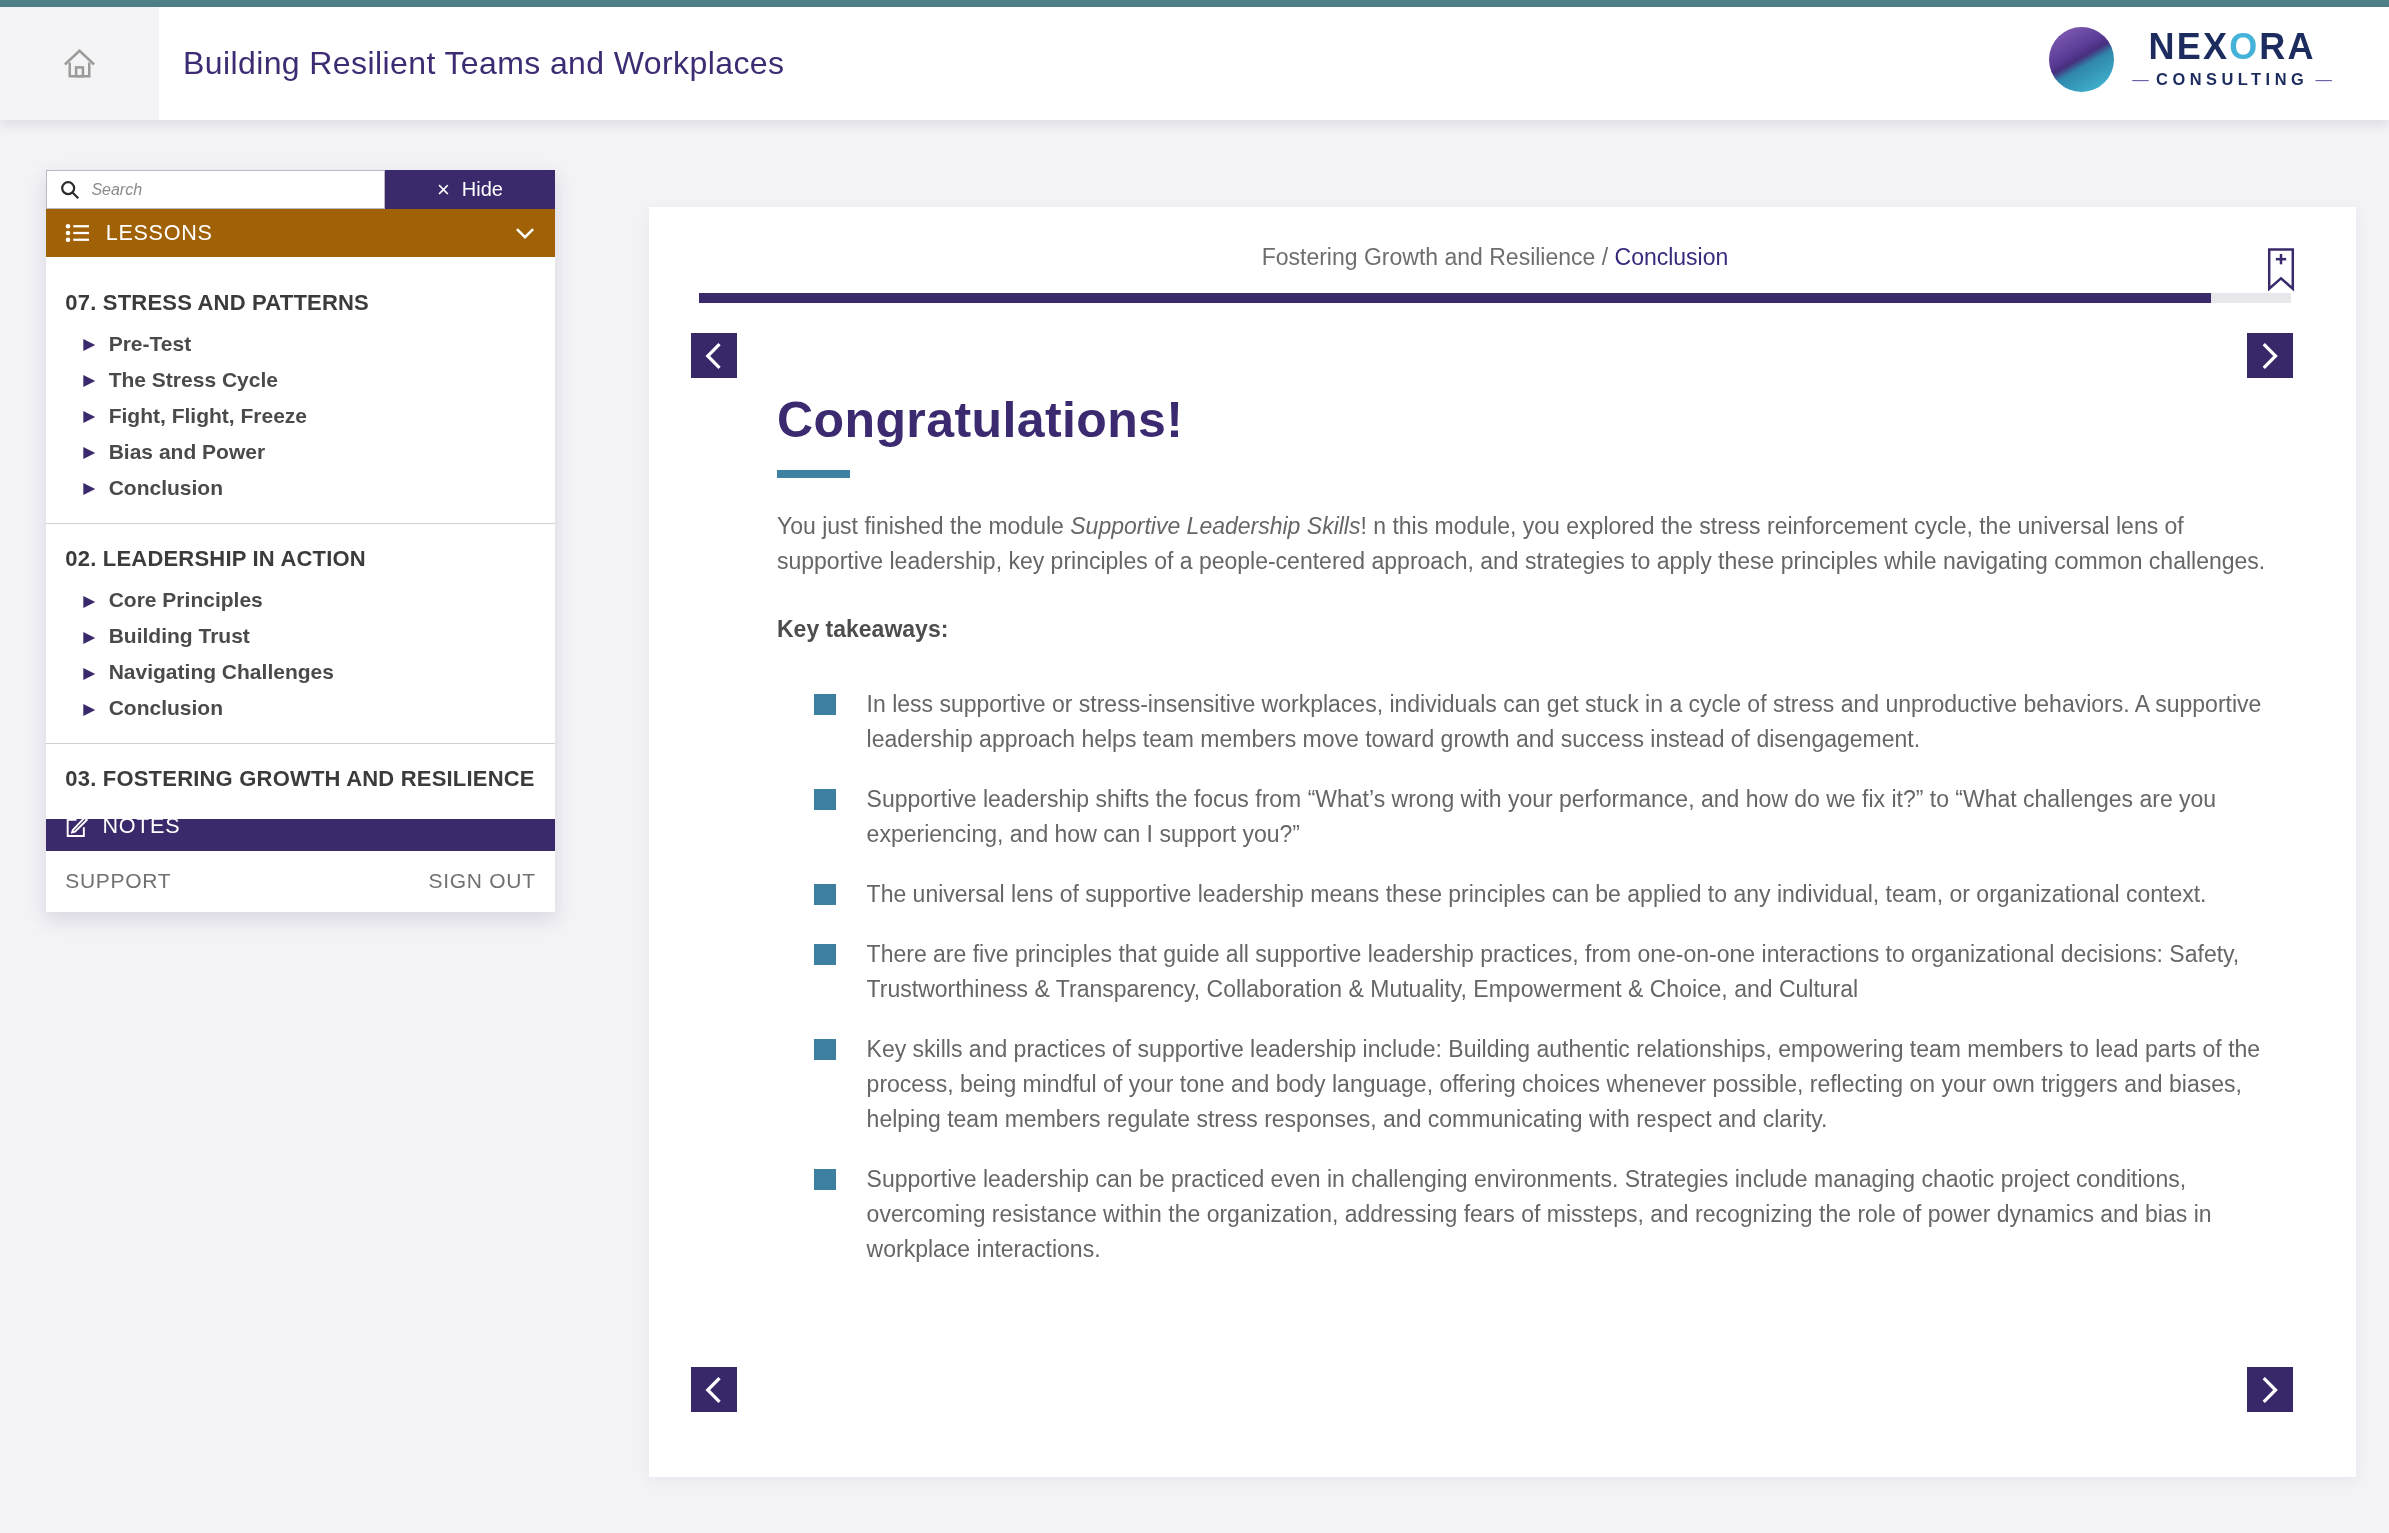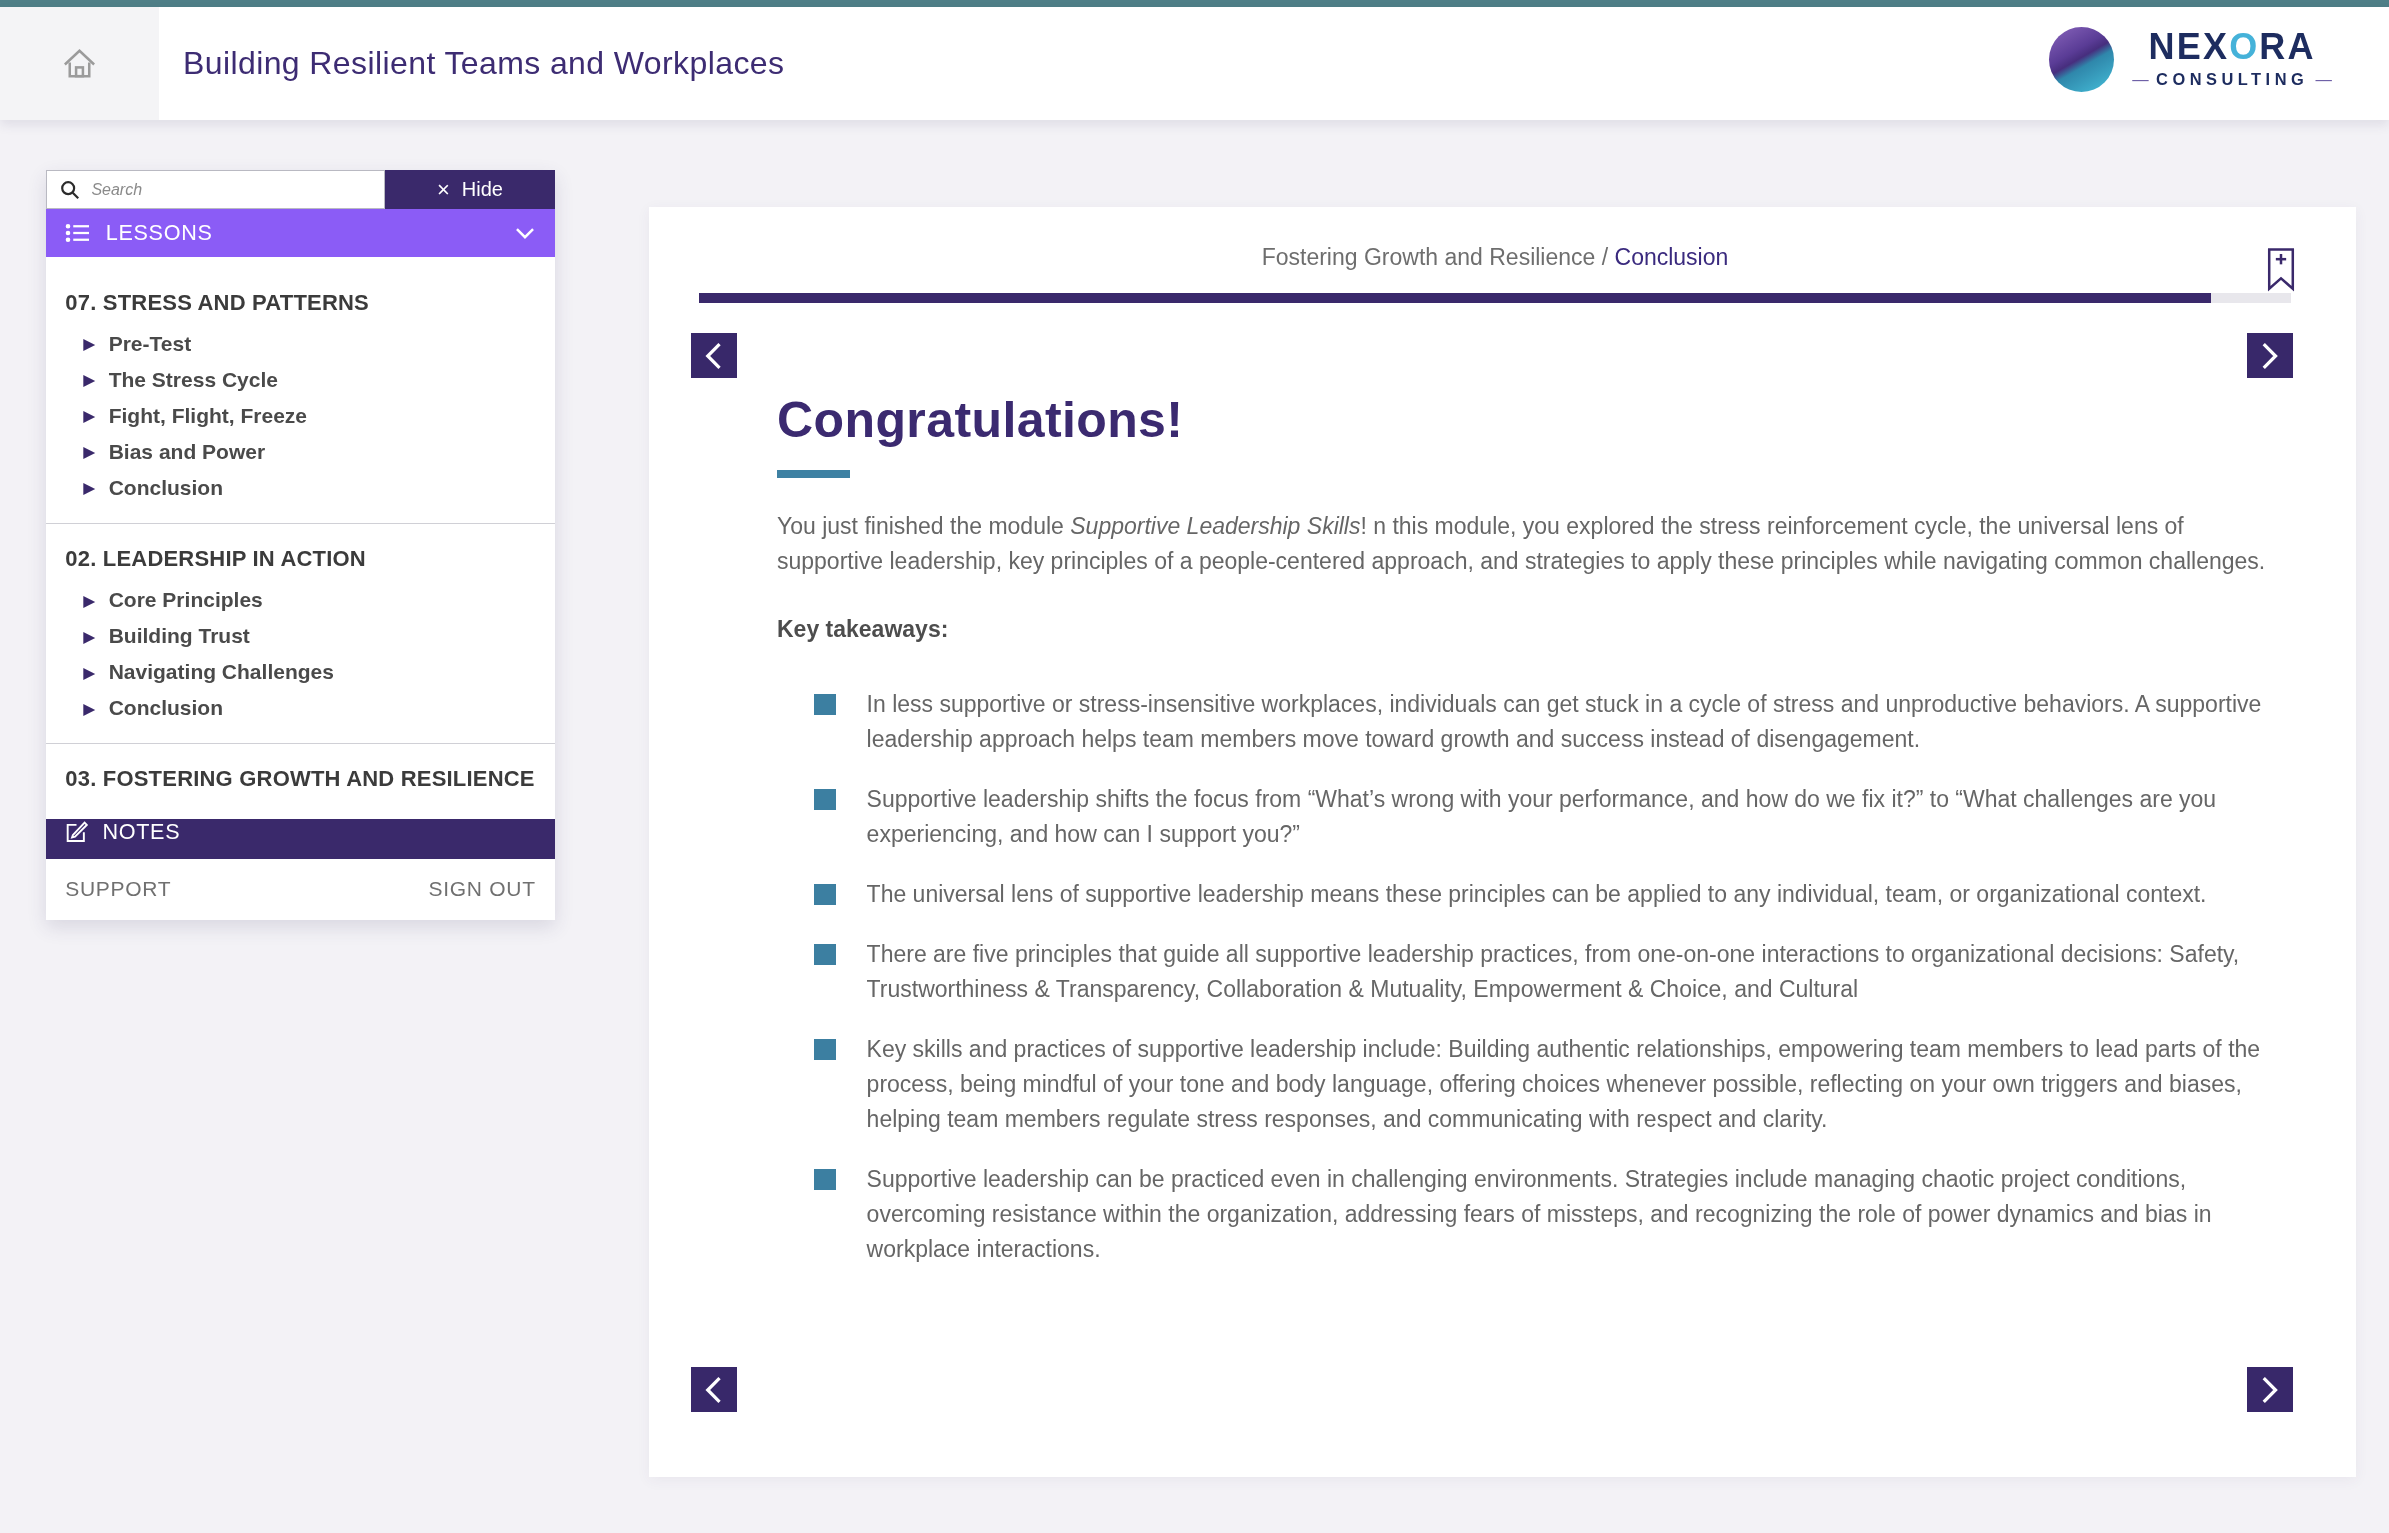--- a/index.html
+++ b/index.html
@@ -30,32 +30,32 @@
              box-shadow: 0 7.4px 18px rgba(60,50,100,0.14); }
   .side-row1 { display: flex; height: 39px; }
   .search-box { flex: 1; background: #fff; border: 1.5px solid #b9b9c2; display: flex; align-items: center;
                 gap: 10.4px; padding: 0 12px; }
   .search-box input { border: none; outline: none; font-style: italic; font-size: 16px; color: #555;
                       width: 100%; font-family: "Liberation Sans", sans-serif; background: transparent; }
   .search-box input::placeholder { color: #8a8a8a; }
   .hide-btn { width: 170px; background: #3a296b; color: #fff; display: flex; align-items: center;
               justify-content: center; gap: 12px; font-size: 20px; cursor: pointer; }
   .hide-btn .x { font-size: 22px; line-height: 1; }
-  .lessons-bar { height: 48px; background: #8b5cf6; color: #fff; display: flex; align-items: center;
+  .lessons-bar { height: 48px; background: #a16207; color: #fff; display: flex; align-items: center;
                  justify-content: space-between; padding: 0 19.3px; cursor: pointer; }
   .lessons-left { display: flex; align-items: center; gap: 13.4px; font-size: 21.6px; letter-spacing: 0.7px; }
   .side-list { background: #fff; padding: 10.4px 0 0 0; }
   .nav-section { padding: 10.4px 19.3px 16.4px 19.3px; }
   .nav-section + .nav-section { border-top: 1.5px solid #d0d0d6; }
   .sec-h { font-size: 22px; font-weight: bold; color: #3b3b3b; margin: 12px 0 10.4px 0; letter-spacing: 0.2px; }
   .nav-item { display: flex; align-items: center; gap: 13.4px; padding: 6px 0 6px 18px; cursor: pointer; }
   .nav-item .tri { color: #3a296b; font-size: 15.6px; line-height: 1; }
   .nav-item-label { font-size: 21px; font-weight: bold; color: #4a4a4a; }
-  .notes-bar { height: 40px; background: #3a296b; color: #fff; display: flex; align-items: flex-start;
-               gap: 13.4px; padding: 0 18px; font-size: 21.6px; letter-spacing: 0.7px; cursor: pointer; }
+  .notes-bar { height: 32px; background: #3a296b; color: #fff; display: flex; align-items: flex-end;
+               gap: 13.4px; padding: 12px 18px; font-size: 21.6px; letter-spacing: 0.7px; cursor: pointer; }
   .side-footer { background: #fff; height: 61px; display: flex; align-items: center;
                  justify-content: space-between; padding: 0 19.3px; }
   .side-footer span { font-size: 21px; color: #707070; letter-spacing: 0.7px; cursor: pointer; }
 
   
   .card { position: absolute; left: 649px; top: 207px; width: 1707px; height: 1270px; background: #fff;
           box-shadow: 0 3px 13.4px rgba(60,50,100,0.06); }
   .card-inner { padding: 37px 65px 0 50px; position: relative; height: 100%; }
   .breadcrumb { font-size: 23px; color: #6e6e6e; text-align: center; }
   .breadcrumb .crumb-current { color: #3a2a7e; }

